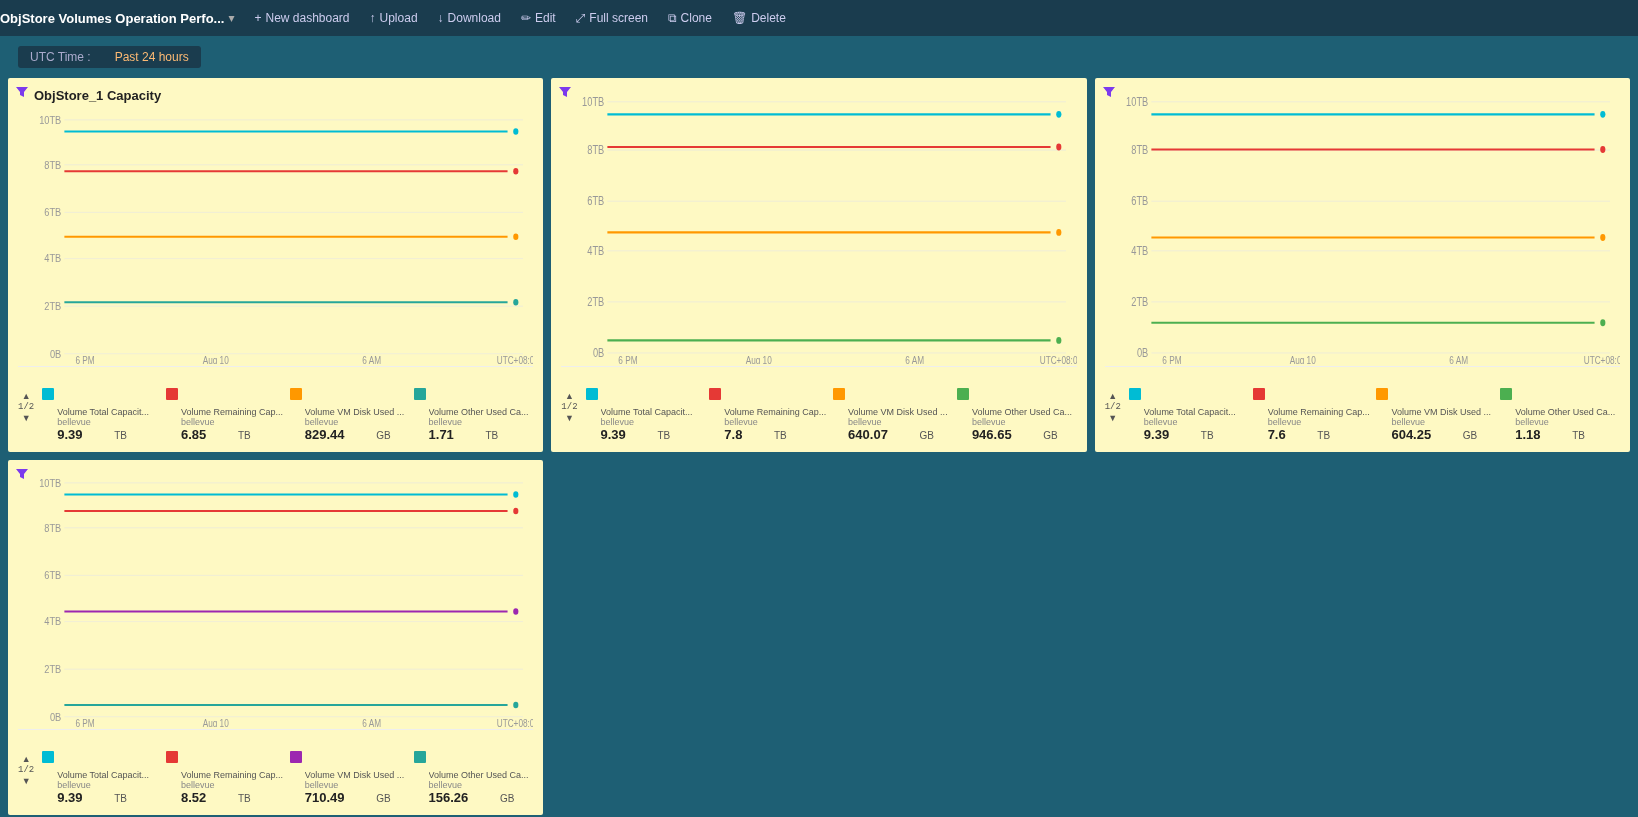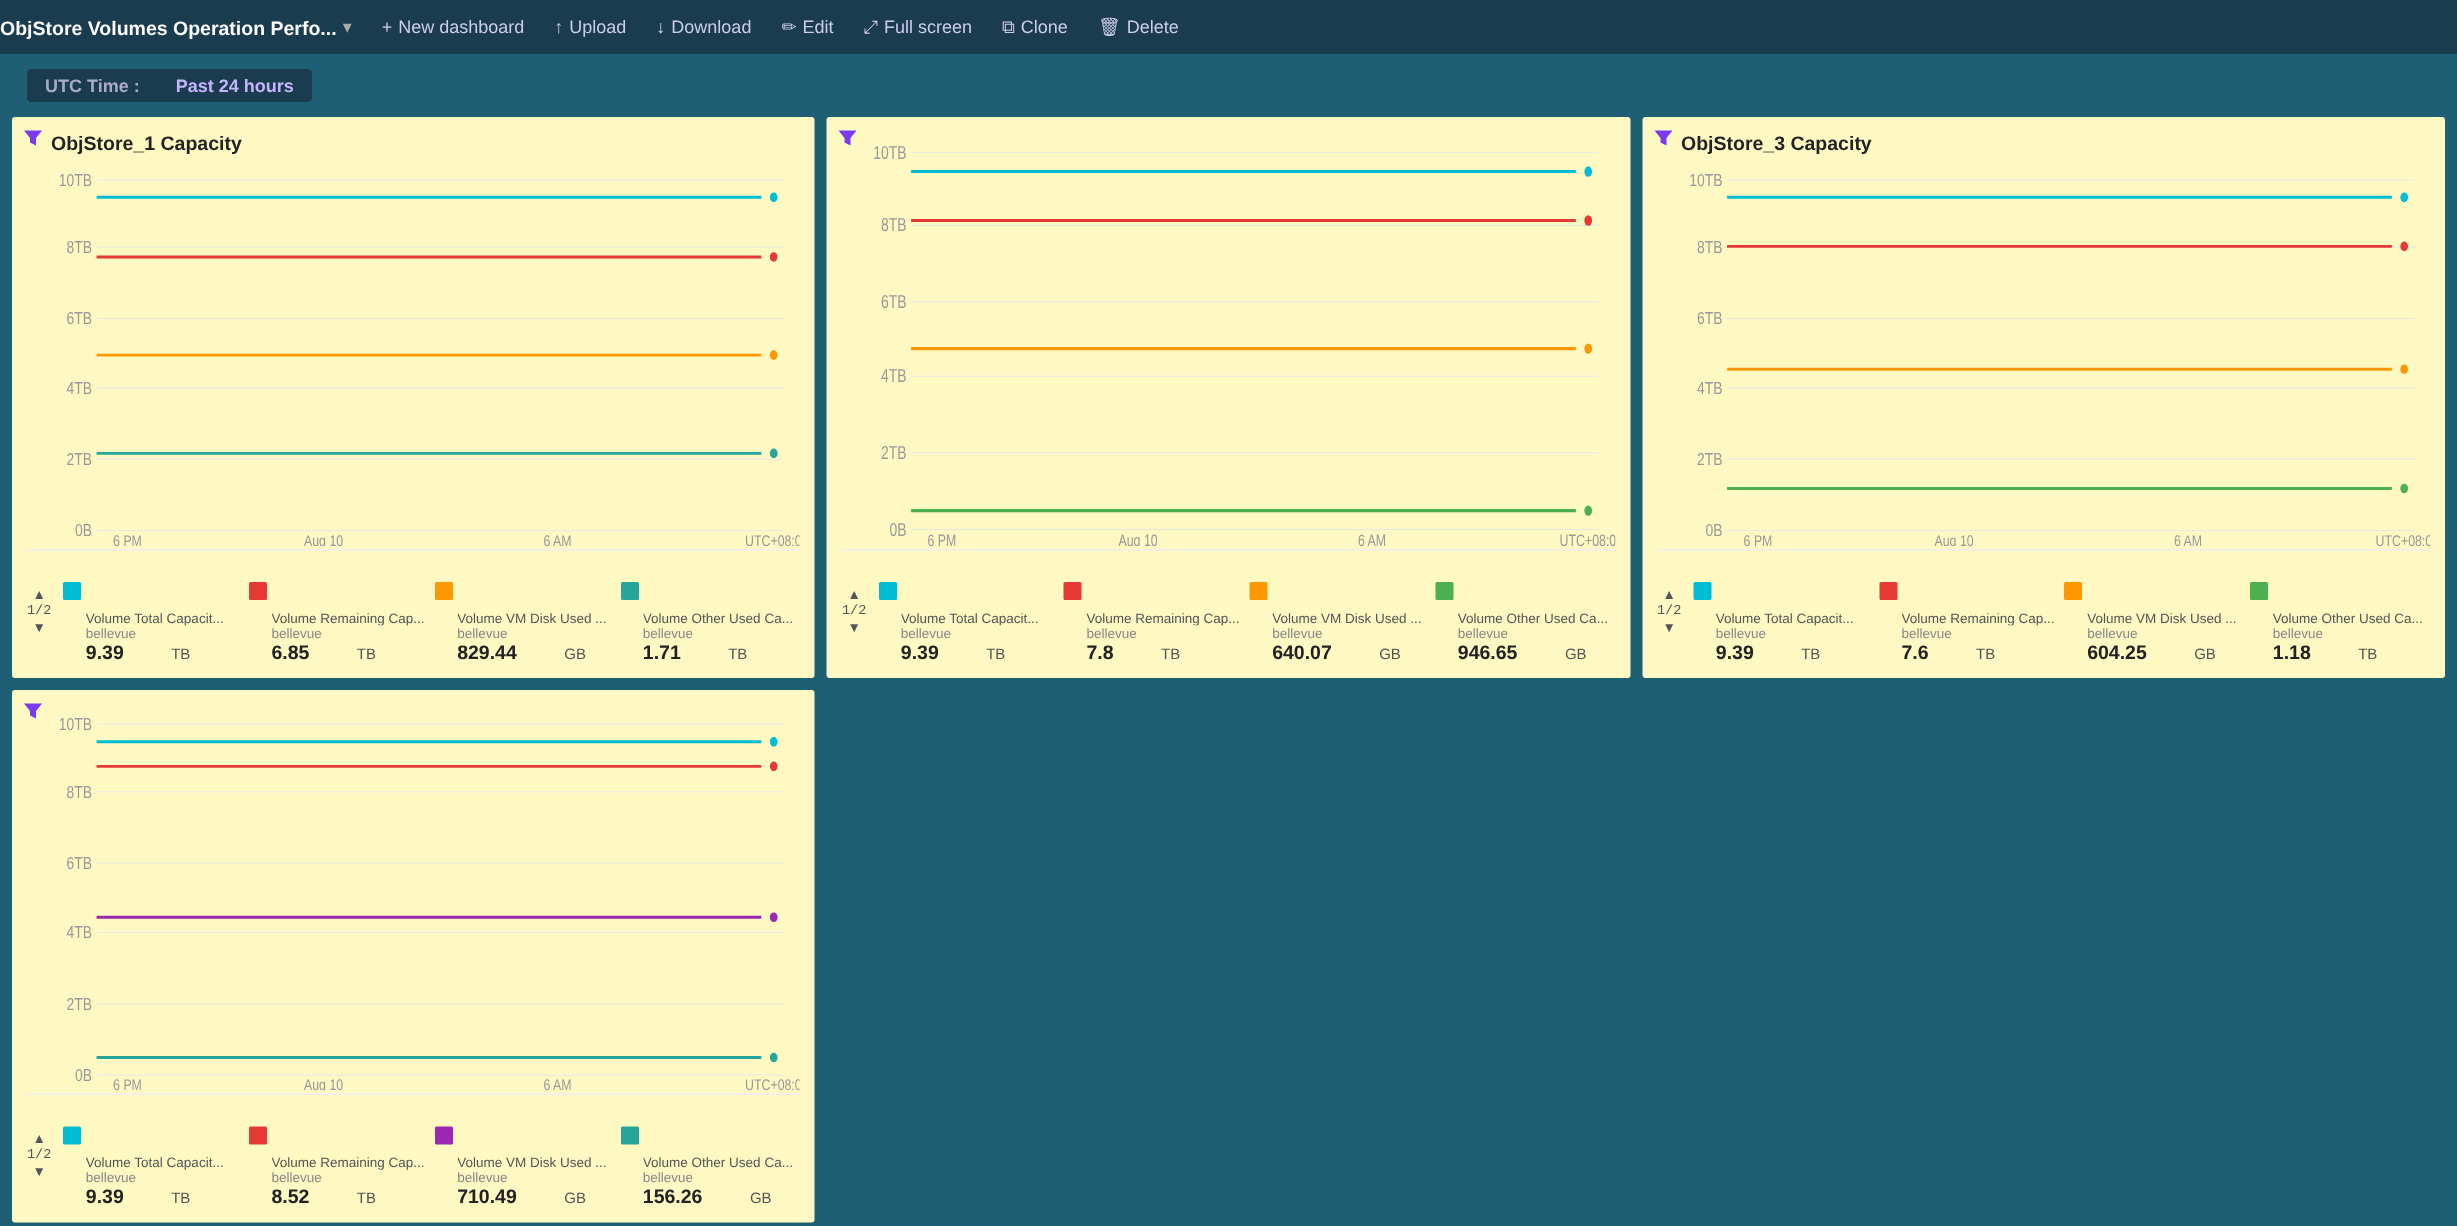--- a/index.html
+++ b/index.html
@@ -51,22 +51,22 @@
       background-color: #1a3c4e;
       color: #fff;
       padding: 4px 12px;
       font-size: 12px;
       display: inline-flex;
       align-items: center;
       gap: 4px;
       margin: 6px 10px;
       border-radius: 3px;
     }
-    .timebadge-label { color: #aac; font-weight: bold; }
-    .timebadge-value { font-weight: 700; color: #c4b5fd; padding-left: 20px; }
+    .timebadge-label { color: #aac; }
+    .timebadge-value { font-weight: 400; color: #fdba74; padding-left: 20px; }
 
     
     .dashboard {
       padding: 0 8px 8px 8px;
       display: grid;
       grid-template-columns: 1fr 1fr 1fr;
       grid-template-rows: auto auto;
       gap: 8px;
       height: calc(817px - 36px - 36px);
     }
@@ -363,21 +363,20 @@
       </div>
       <div class="legend-sub">bellevue</div>
       <div class="legend-value">946.65 <span class="legend-unit">GB</span></div>
     </div>
       </div>
     </div>
     <div class="card">
       <span class="filter-icon"><svg viewBox="0 0 12 12" width="12" height="12">
           <path d="M0 1h12L8 6v5l-4-2V6z" fill="#7c3aed"></path>
         </svg></span>
-      <div class="card-title">ObjStore_3 Capacity</div>
       <div class="chart-area"><svg class="chart-svg" viewBox="0 0 500 200" preserveAspectRatio="none">
           <text x="42" y="13" text-anchor="end" font-size="9" fill="#999">10TB</text>
           <line x1="45" y1="10" x2="490" y2="10" stroke="#e5e5e5" stroke-width="0.5"></line>
           <text x="42" y="48" text-anchor="end" font-size="9" fill="#999">8TB</text>
           <line x1="45" y1="45" x2="490" y2="45" stroke="#e5e5e5" stroke-width="0.5"></line>
           <text x="42" y="85" text-anchor="end" font-size="9" fill="#999">6TB</text>
           <line x1="45" y1="82" x2="490" y2="82" stroke="#e5e5e5" stroke-width="0.5"></line>
           <text x="42" y="121" text-anchor="end" font-size="9" fill="#999">4TB</text>
           <line x1="45" y1="118" x2="490" y2="118" stroke="#e5e5e5" stroke-width="0.5"></line>
           <text x="42" y="158" text-anchor="end" font-size="9" fill="#999">2TB</text>

